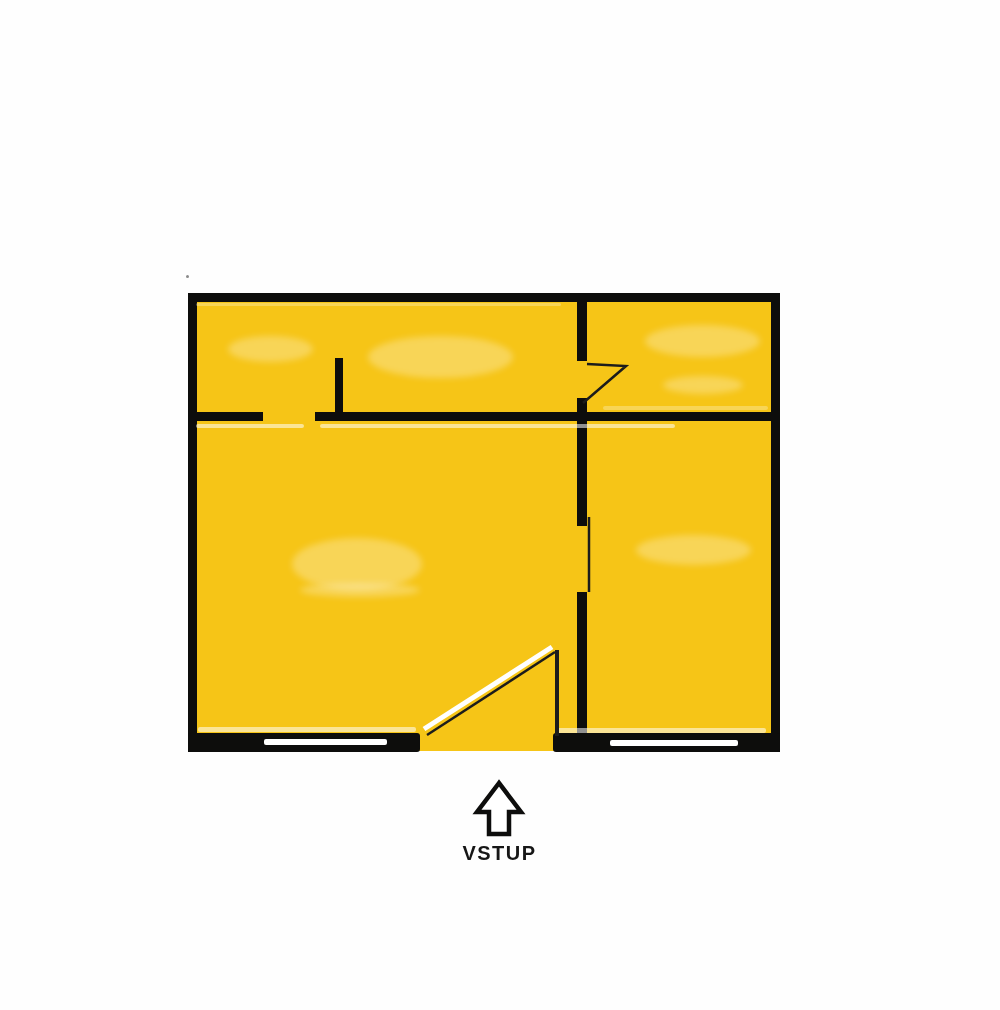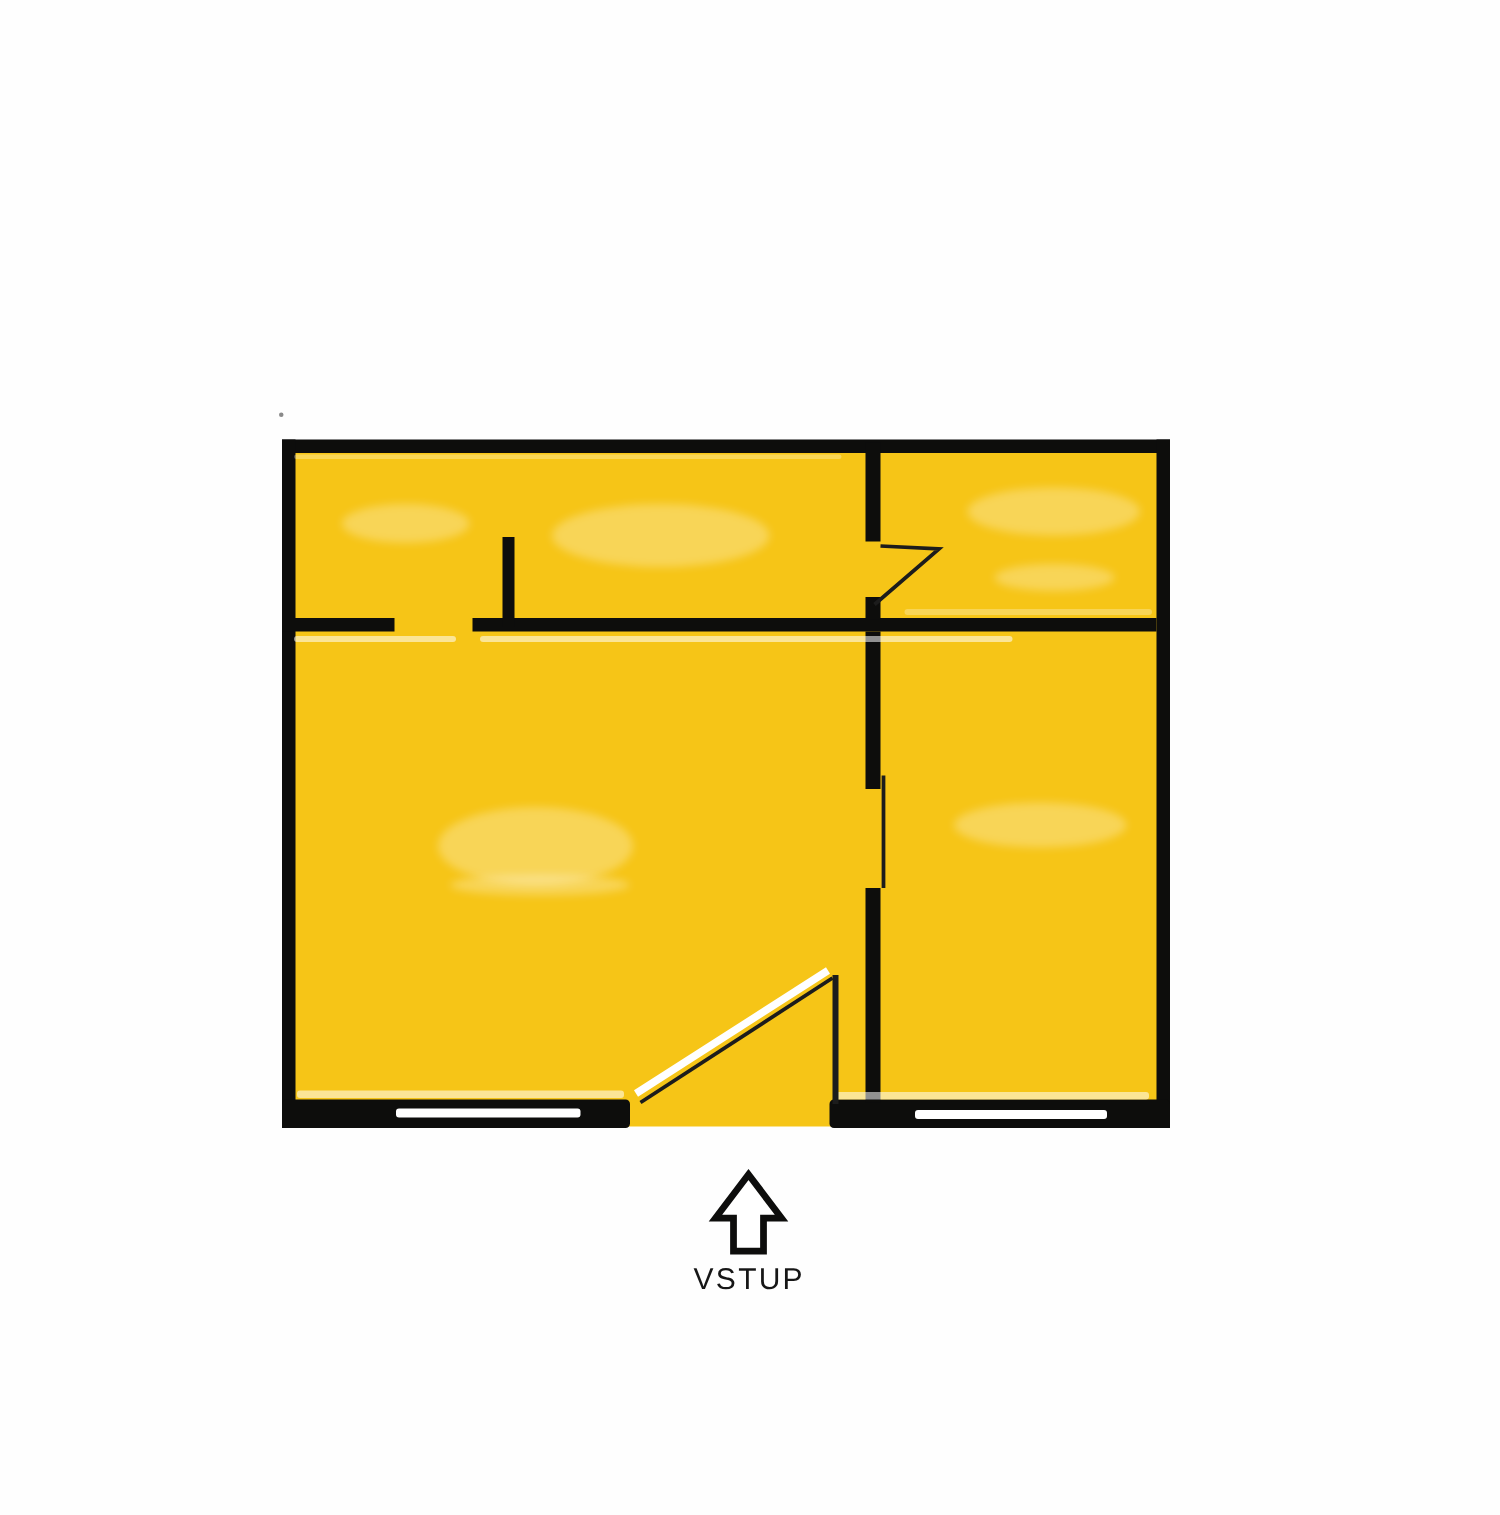--- a/index.html
+++ b/index.html
@@ -13,21 +13,21 @@
   .wall{position:absolute;background:var(--wall,#0d0d0c);}
   .floor{position:absolute;background:var(--floor-fill,#f6c517);}
   .window-slot{position:absolute;background:var(--window-slot,#ffffff);border-radius:2px;}
   .smudge{position:absolute;background:rgba(255,255,255,.28);border-radius:50%;filter:blur(3px);}
   .hl{position:absolute;background:rgba(255,255,255,.55);border-radius:2px;}
   .artifact-dot{position:absolute;width:3px;height:3px;border-radius:50%;background:#8a8a8a;}
   .overlay-svg{position:absolute;left:0;top:0;pointer-events:none;}
   .entrance-label{
     position:absolute;left:427px;top:842px;width:145px;
     text-align:center;
-    font-size:20px;font-weight:400;letter-spacing:1.5px;
+    font-size:20px;font-weight:700;letter-spacing:1.5px;
     color:var(--label-text,#161616);
   }
 </style>
 </head>
 <body>
 
 <div class="canvas">
 
   <div class="artifact-dot" style="left:186px;top:275px;"></div>
 

